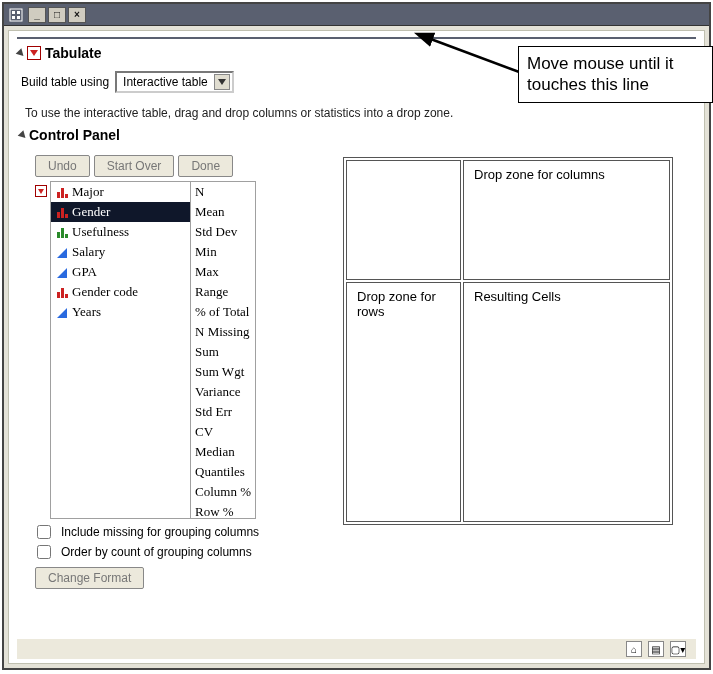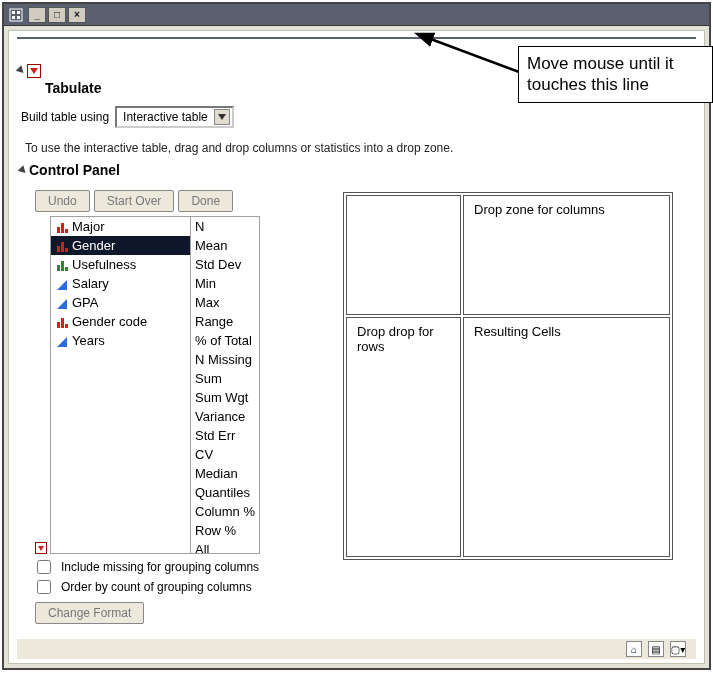--- a/index.html
+++ b/index.html
@@ -83,21 +83,20 @@
   .red-dd::after {
     content:"";
     width:0;height:0;
     border-left:4px solid transparent;
     border-right:4px solid transparent;
     border-top:6px solid #c22;
   }
   .sec-title {
     font-weight: bold;
     font-size: 14px;
-    margin-top: 35px;
   }
   .build-row {
     display:flex;
     align-items:center;
     gap:6px;
     margin: 4px 0 8px 4px;
   }
   .select {
     border: 2px inset #ccc;
     background: #fff;
@@ -284,21 +283,21 @@
     <div class="main-row">
 
       <div class="control-panel">
 
         <div class="btnrow">
           <div class="btn">Undo</div>
           <div class="btn">Start Over</div>
           <div class="btn">Done</div>
         </div>
 
-        <div style="display:flex;align-items:flex-end;">
+        <div style="display:flex;align-items:flex-start;font-family:Liberation Serif, serif;">
           <span class="red-dd-sm" style="margin-top:4px;"></span>
           <div class="lists">
             <div class="list-col c1" id="col-list">
                 <div class="li">
                   <span class="ico bar-red">
                     <span style="height:6px"></span>
                     <span style="height:10px"></span>
                     <span style="height:4px"></span>
                   </span>
                   <span>Major</span>
@@ -383,21 +382,21 @@
       </div>
 
       <div class="drop-area">
         <table class="drop-table">
           <tbody>
               <tr style="height:120px;">
             <td style="width:115px;"></td>
             <td>Drop zone for columns</td>
           </tr>
           <tr>
-            <td>Drop drop for rows</td>
+            <td>Drop zone for rows</td>
             <td>Resulting Cells</td>
           </tr>
         </tbody>
           </table>
       </div>
 
     </div>
 
     <div class="statusbar">
       <div class="sb-ico">⌂</div>

